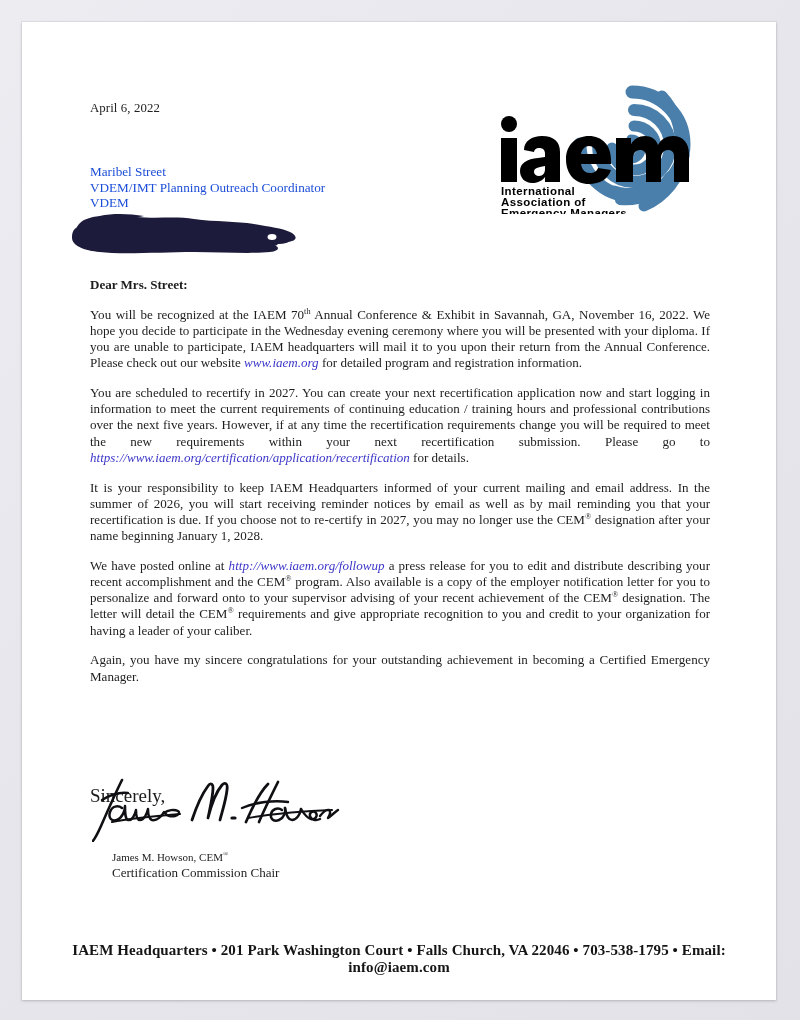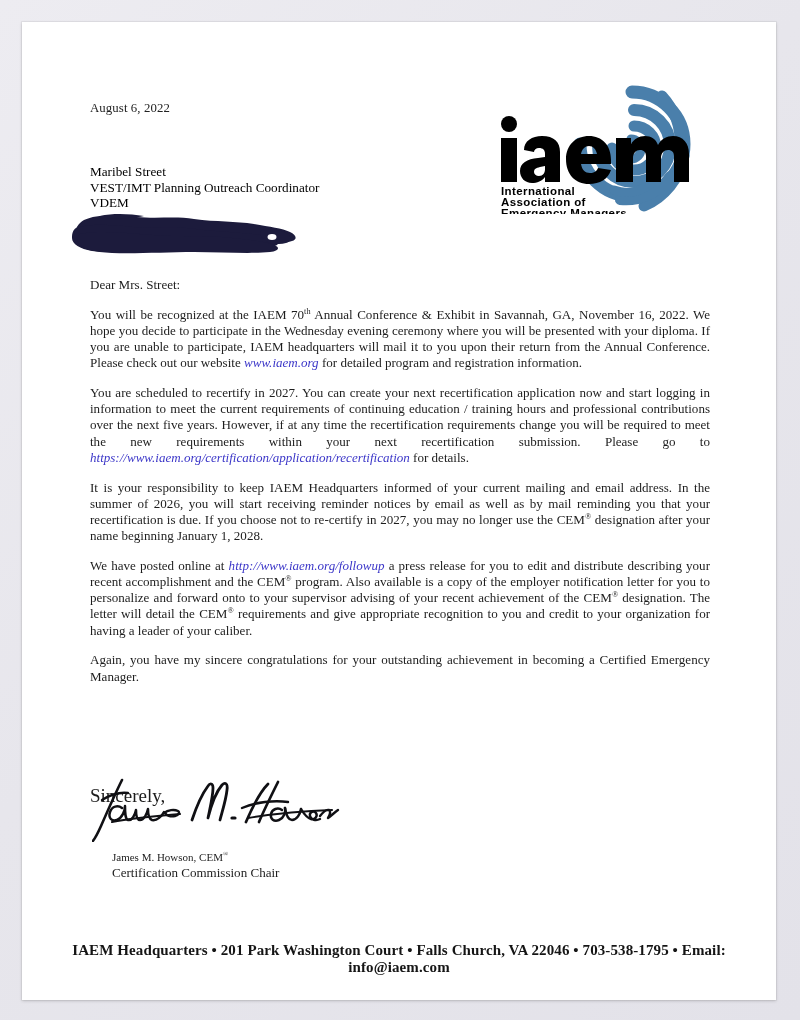--- a/index.html
+++ b/index.html
@@ -25,21 +25,21 @@
     padding:0;
   }
 
   
   .date{
     position:absolute; left:68px; top:79px;
     font-size:12.8px; color:#222; letter-spacing:.1px;
   }
   .recipient{
     position:absolute; left:68px; top:142px;
-    font-size:13.2px; color:#000000; line-height:15.6px;
+    font-size:13.2px; color:#1d4ed8; line-height:15.6px;
   }
   .redaction{
     position:absolute; left:44px; top:190px;
     width:238px; height:45px;
   }
 
   
   .logo{
     position:absolute; left:472px; top:62px;
     width:212px; height:130px;
@@ -51,21 +51,21 @@
     position:absolute; left:68px; top:255px; width:620px;
   }
   p.para{
     margin:0 0 13.5px 0;
     font-size:13.05px;
     line-height:16.2px;
     color:#1d1d1d;
     text-align:justify;
     text-justify:inter-word;
   }
-  p.para.nojust{ text-align:left; }
+  p.para.nojust{ text-align:left;font-weight:bold; }
   .salutation{ margin-bottom:18px; }
   a.link, .link{
     color:#3b36c8; text-decoration:none;font-style:italic;
   }
   .bold{ font-weight:normal; }
   sup{ font-size:.63em; vertical-align:super; line-height:0; }
 
   
   .sincerely{
     position:absolute; left:68px; top:730px;
@@ -93,25 +93,25 @@
   }
 </style>
 </head>
 <body>
 
 <div class="page-bg"></div>
 
 <div class="page">
   <div class="sheet">
 
-    <div class="date">August 6, 2022</div>
+    <div class="date">April 6, 2022</div>
 
     <div class="recipient">
       <div>Maribel Street</div>
-      <div>VEST/IMT Planning Outreach Coordinator</div>
+      <div>VDEM/IMT Planning Outreach Coordinator</div>
       <div>VDEM</div>
     </div>
 
     <div class="redaction">
       <svg viewBox="0 0 238 45" width="238" height="45" aria-hidden="true">
         <g fill="#1c1b3c">
           <path d="M18 8 C30 2,52 3,70 5 C92 7,110 4,128 7 C150 10,170 9,188 12
                    C204 15,216 16,224 20 C230 23,232 27,226 29 C214 33,196 31,178 30
                    C150 28,124 30,98 31 C74 32,52 34,34 33 C22 32,12 29,10 24
                    C8 19,11 12,18 8 Z"></path>

